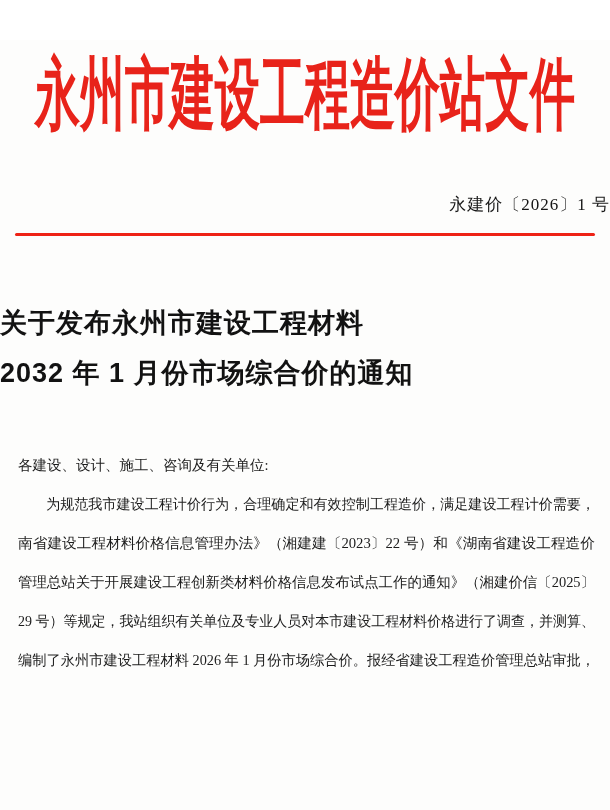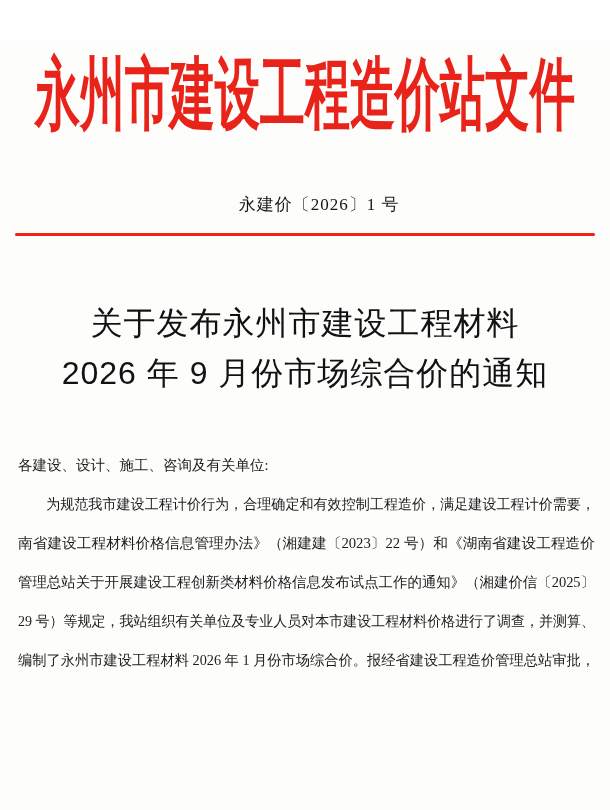--- a/index.html
+++ b/index.html
@@ -27,44 +27,43 @@
     font-weight: bold;
     font-size: 45px;
     line-height: 52px;
     color: #e8231a;
     transform-origin: 50% 0;
   }
   
   .doc-number {
     position: absolute;
     top: 153px; left: 0; right: 0;
-    text-align: center;
+    text-align: right;
     padding-left: 28px;
     box-sizing: border-box;
     font-size: 17px;
     letter-spacing: 1px;
     color: #161616;
   }
   
   .red-rule {
     position: absolute;
     top: 193px; left: 15px; right: 15px;
     height: 3px;
     background: #ee2216;
     border-radius: 2px;
   }
   
   .doc-title {
     position: absolute;
     top: 258px; left: 0; right: 0;
     margin: 0;
-    text-align: center;
     font-family: "Liberation Sans", "DejaVu Sans", sans-serif;
-    font-weight: normal;
-    font-size: 32px;
+    font-weight: bold;
+    font-size: 27px;
     line-height: 50px;
     letter-spacing: 1px;
     color: #121212;
   }
   .title-line { display: block; }
   
   .doc-body {
     position: absolute;
     top: 406px; left: 18px;
     width: 577px;
@@ -89,21 +88,21 @@
   <header class="masthead">
     <span class="masthead-text" style="transform: scale(1, 1.75);">永州市建设工程造价站文件</span>
   </header>
 
   <div class="doc-number">永建价〔2026〕1 号</div>
 
   <div class="red-rule"></div>
 
   <h1 class="doc-title">
     <span class="title-line">关于发布永州市建设工程材料</span>
-    <span class="title-line">2026 年 9 月份市场综合价的通知</span>
+    <span class="title-line">2032 年 1 月份市场综合价的通知</span>
   </h1>
 
   <section class="doc-body">
     <div class="salutation">各建设、设计、施工、咨询及有关单位:</div>
     <div class="para-line">
       <span class="fit-line indent" style="transform: scale(0.9706, 1);">为规范我市建设工程计价行为，合理确定和有效控制工程造价，满足建设工程计价需要，</span>
     </div>
     <div class="para-line">
       <span class="fit-line" style="transform: scale(1.0138, 1);">南省建设工程材料价格信息管理办法》（湘建建〔2023〕22 号）和《湖南省建设工程造价</span>
     </div>

